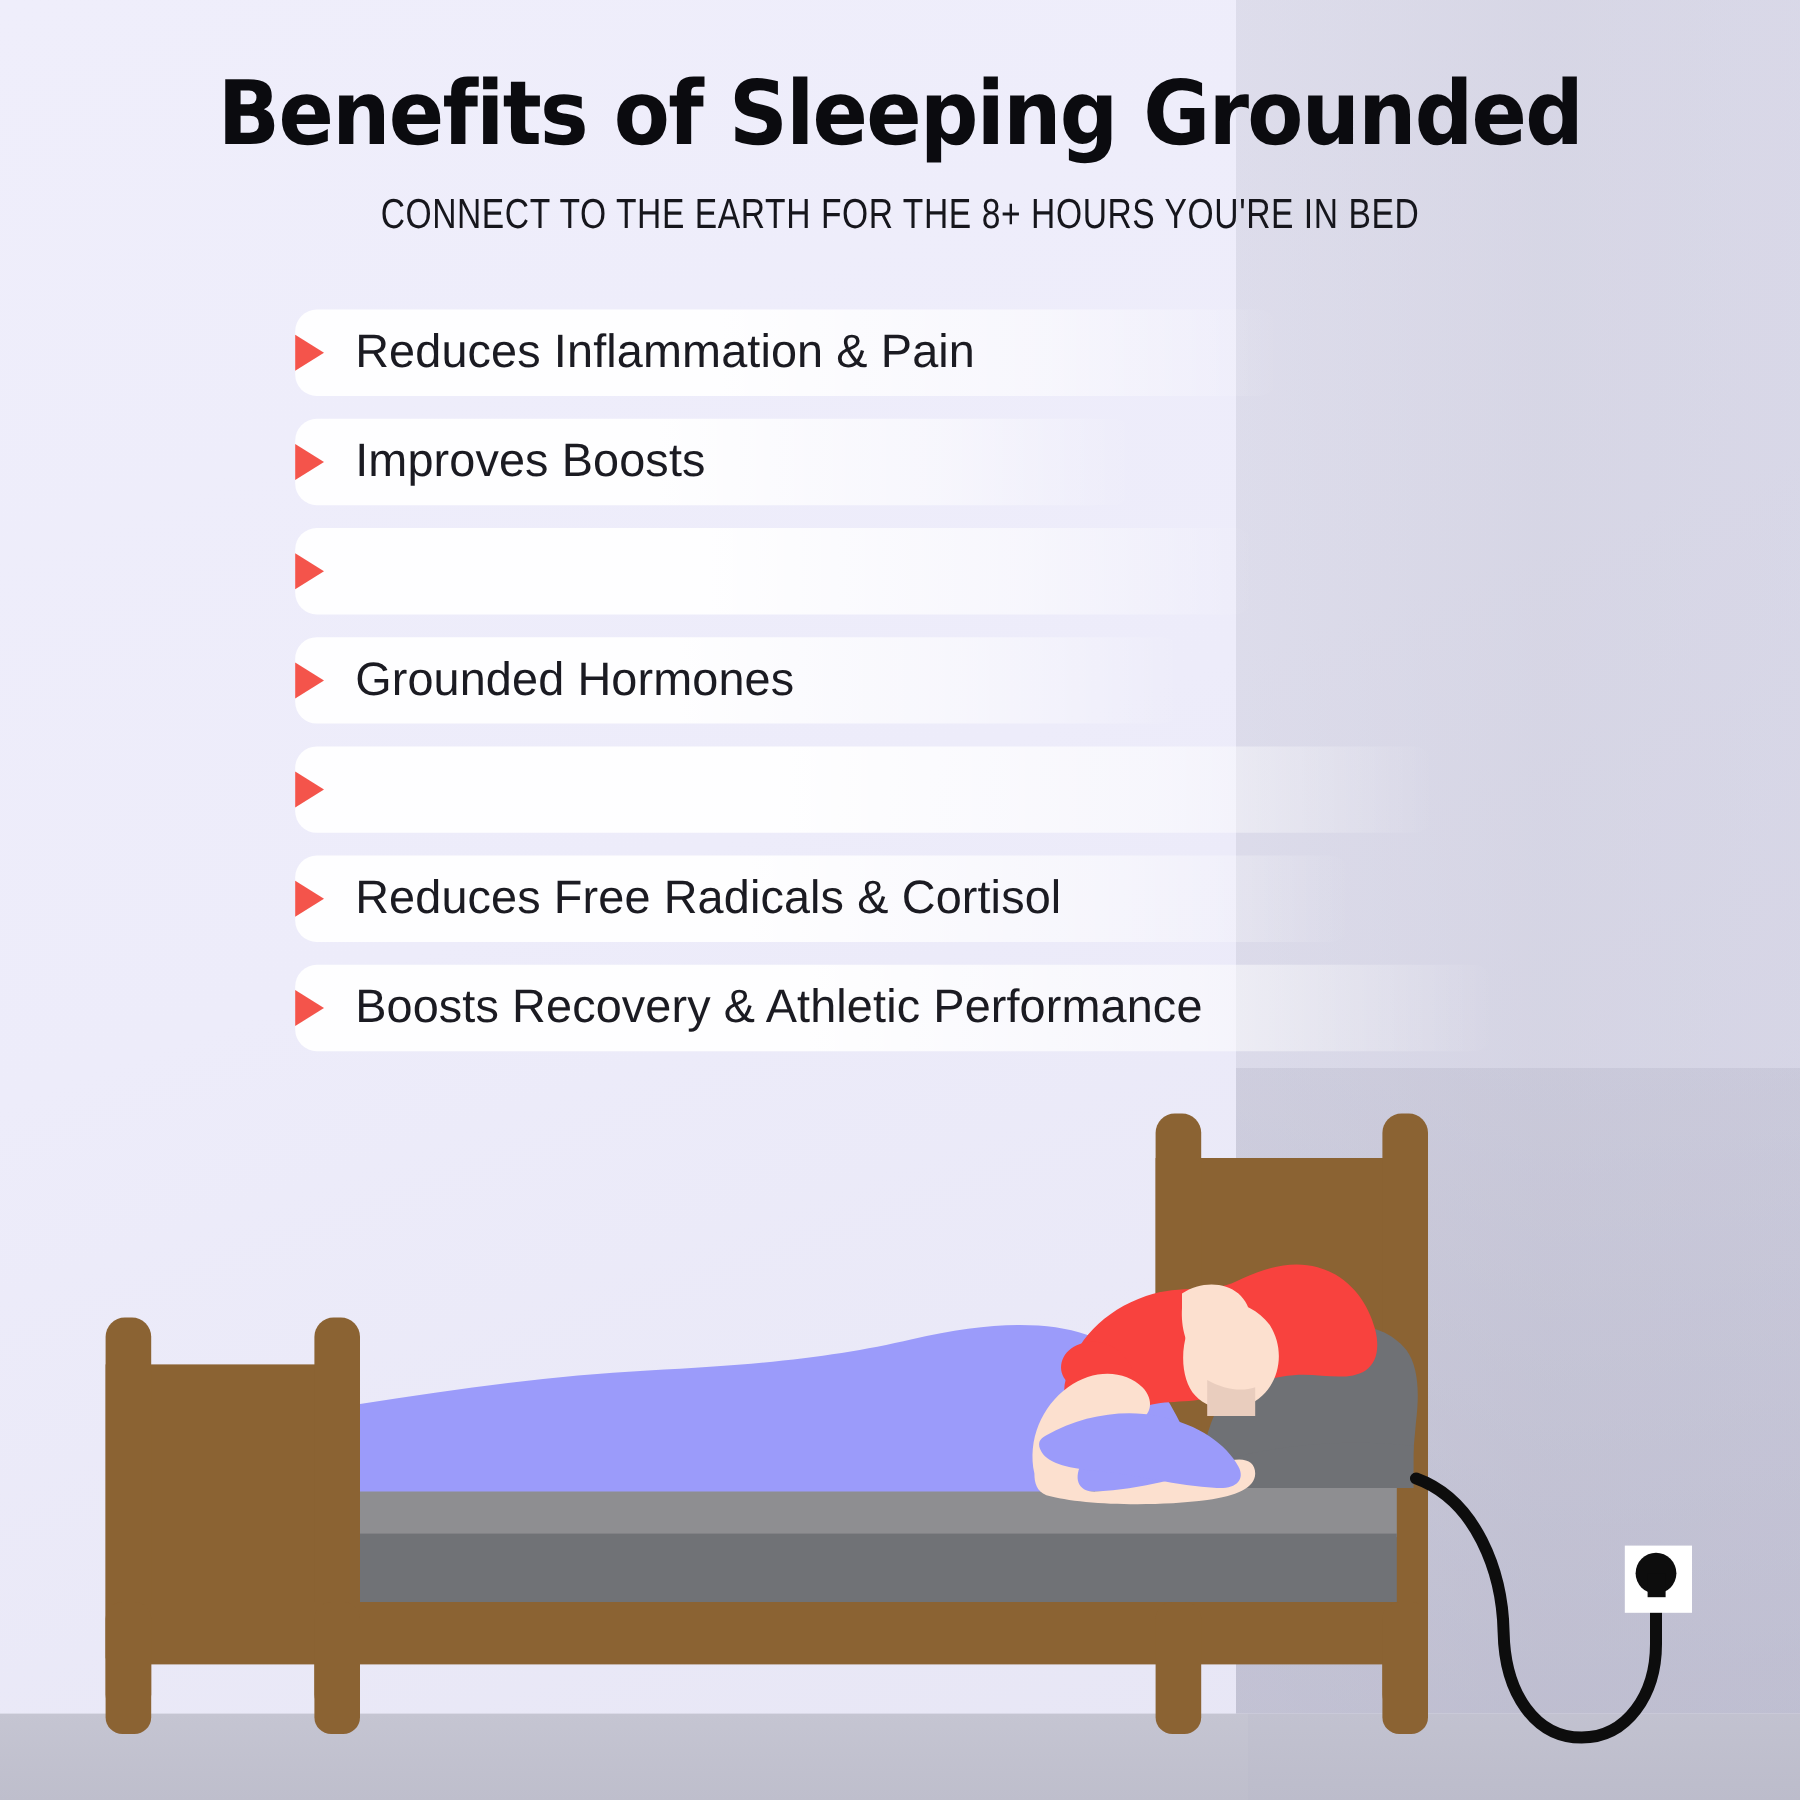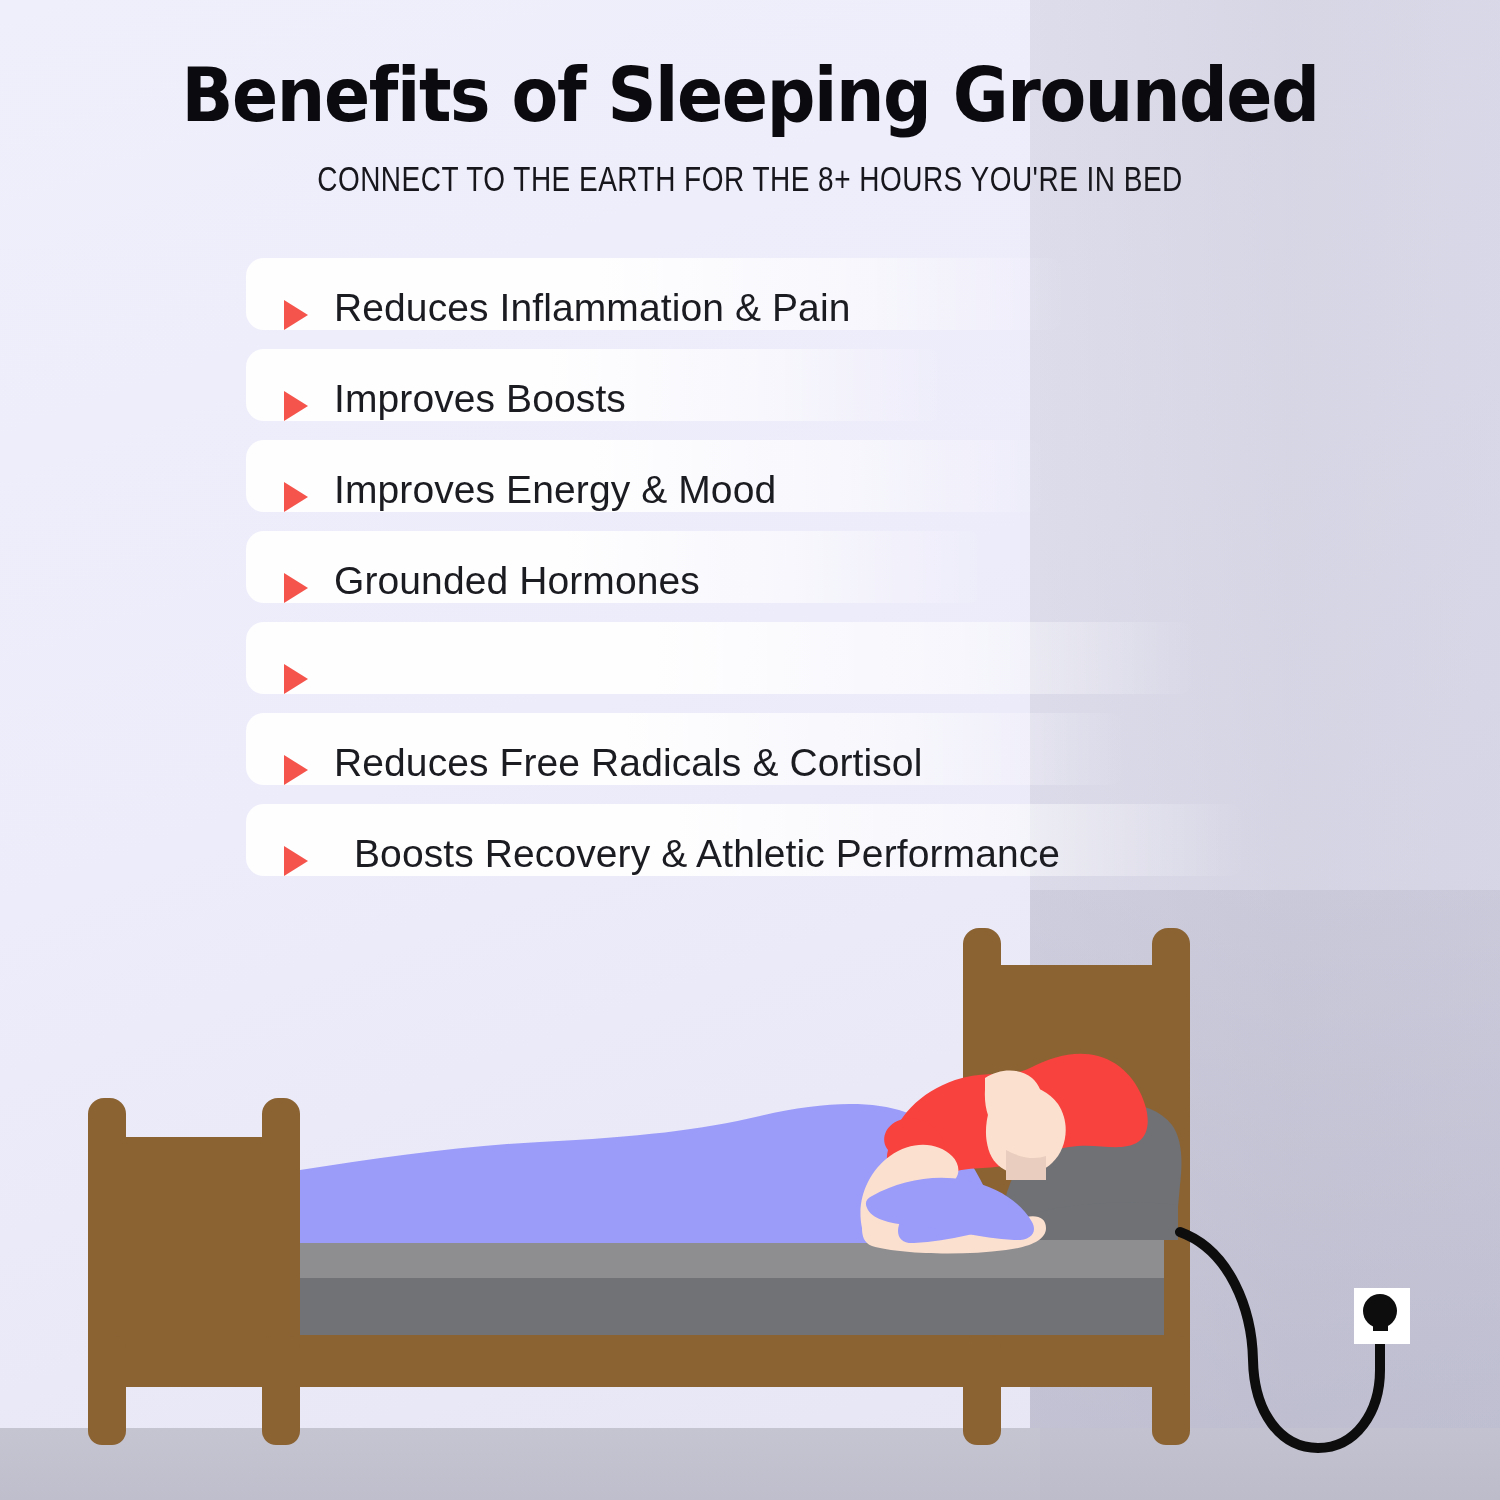--- a/index.html
+++ b/index.html
@@ -89,36 +89,35 @@
     left: 246px;
     top: 258px;
     width: 1060px;
   }
   .benefit-row {
     position: relative;
     height: 72px;
     margin-bottom: 19px;
     border-radius: 18px;
     display: flex;
-    align-items: flex-end;
-    padding-left: 38px;
+    align-items: center;
     box-sizing: border-box;
     background: linear-gradient(90deg,
         rgba(255,255,255,0.97) 0%,
         rgba(255,255,255,0.96) 42%,
         rgba(255,255,255,0.55) 76%,
         rgba(255,255,255,0.0) 100%);
   }
   .benefit-row.w1 { width: 820px; }
   .benefit-row.w2 { width: 700px; }
   .benefit-row.w3 { width: 800px; }
   .benefit-row.w4 { width: 740px; }
   .benefit-row.w5 { width: 950px; }
   .benefit-row.w6 { width: 880px; }
-  .benefit-row.w7 { width: 1000px; gap: 20px; }
+  .benefit-row.w7 { width: 1000px; }
 
   .arrow-icon {
     width: 0;
     height: 0;
     border-top: 15px solid transparent;
     border-bottom: 15px solid transparent;
     border-left: 24px solid #F4544B;
     margin-right: 26px;
     flex: 0 0 auto;
   }
@@ -164,21 +163,20 @@
       <span class="benefit-label">Reduces Inflammation &amp; Pain</span>
     </div>
 
     <div class="benefit-row w2">
       <span class="arrow-icon"></span>
       <span class="benefit-label">Improves Boosts</span>
     </div>
 
     <div class="benefit-row w3">
       <span class="arrow-icon"></span>
-      <span class="benefit-label">Improves Energy &amp; Mood</span>
     </div>
 
     <div class="benefit-row w4">
       <span class="arrow-icon"></span>
       <span class="benefit-label">Grounded Hormones</span>
     </div>
 
     <div class="benefit-row w5">
       <span class="arrow-icon"></span>
     </div>

